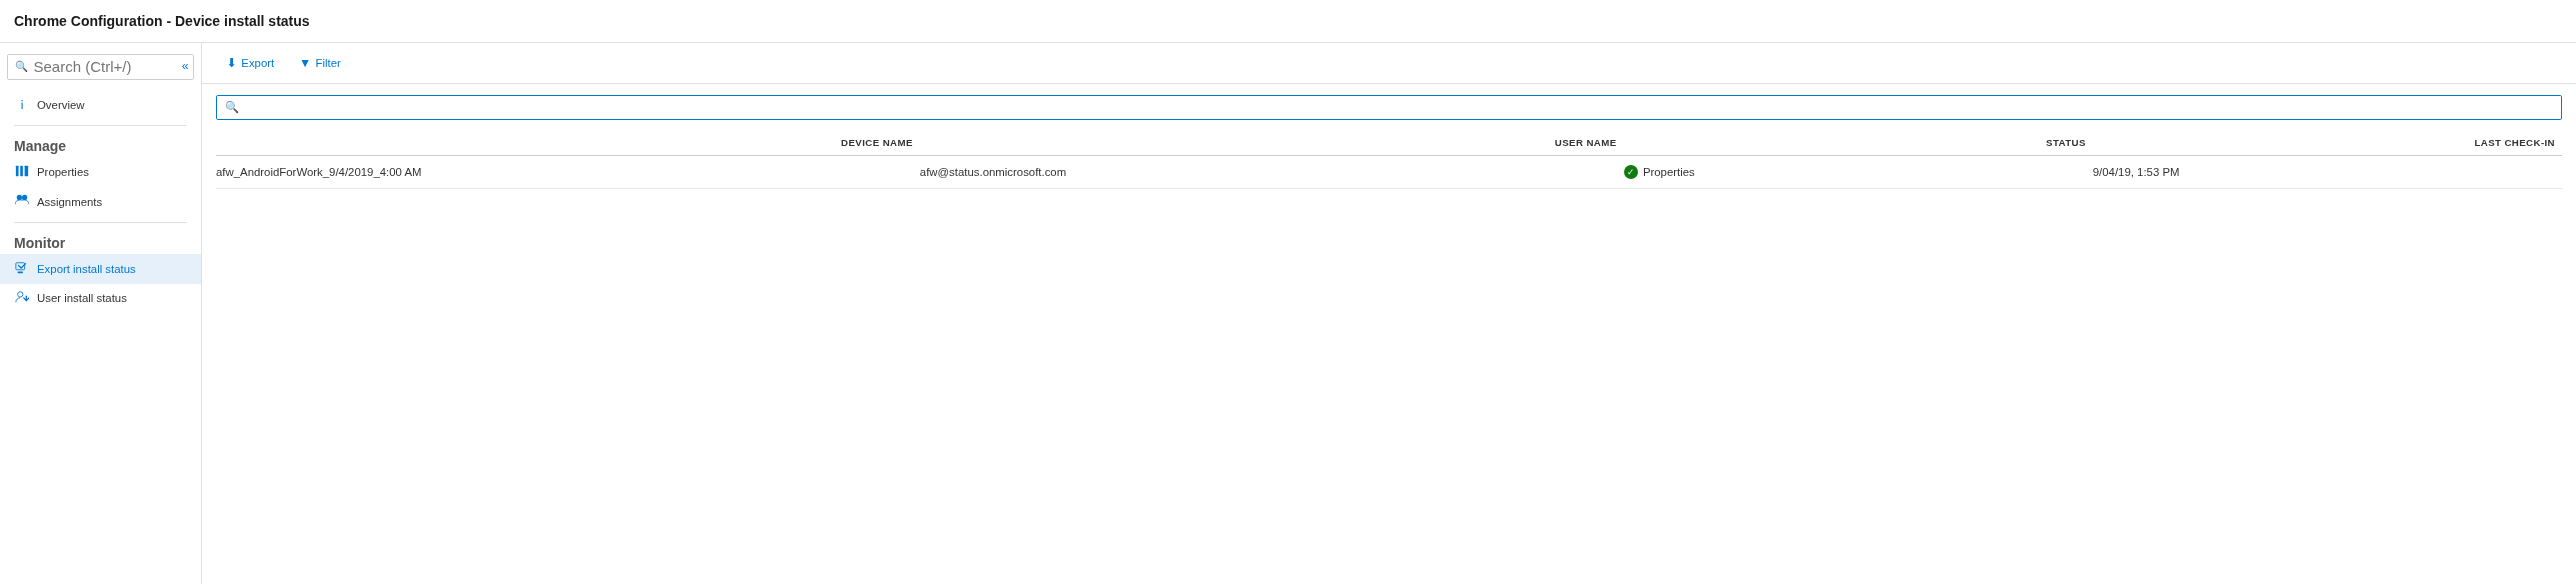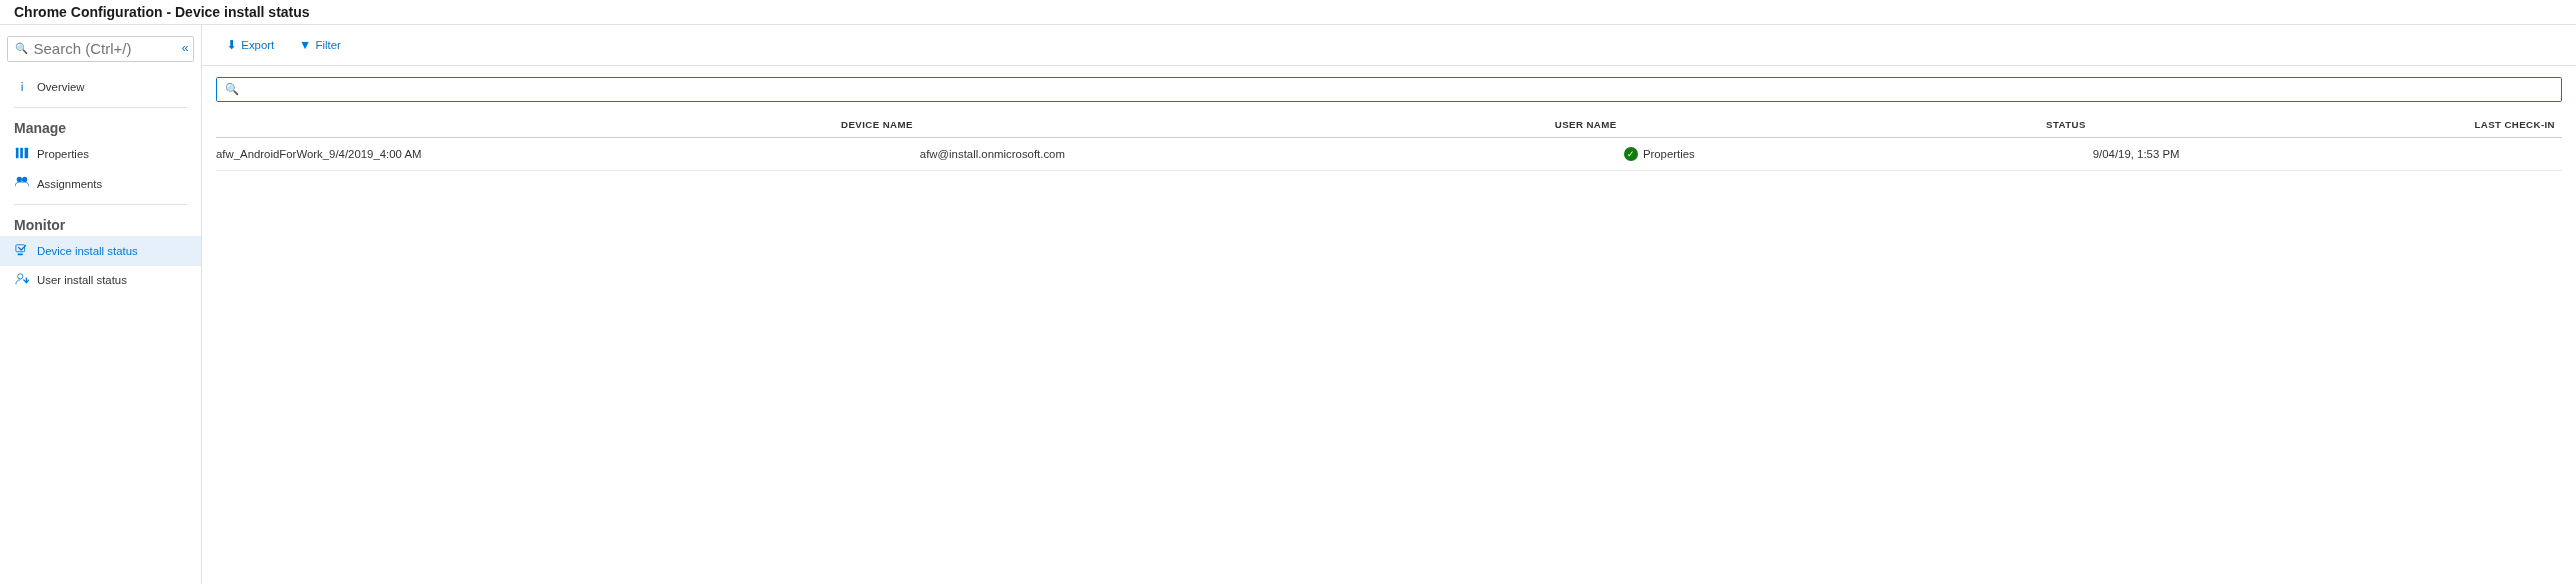--- a/index.html
+++ b/index.html
@@ -1,19 +1,19 @@
 <!DOCTYPE html>
 <html style="font-size:14px"><head>
   <meta charset="utf-8">
   <style>
     * { box-sizing: border-box; margin: 0; padding: 0; }
     body { font-family: 'Segoe UI', Arial, sans-serif; font-size: 11.4px; background: #fff; color: #333; display: flex; flex-direction: column; height: 100vh; overflow: hidden; }
 
     .title-bar {
-      padding: 4px 14px;
+      padding: 13px 14px;
       border-bottom: 0.9px solid #e0e0e0;
       font-size: 14px;
       font-weight: 600;
       color: #1a1a1a;
     }
 
     .main-layout {
       display: flex;
       flex: 1;
       overflow: hidden;
@@ -276,21 +276,21 @@
     <div class="sidebar-section-label">Monitor</div>
 
     <div class="sidebar-item active">
       <span class="item-icon">
         <svg width="14" height="14" viewBox="0 0 16 16" fill="#0078d4">
           <rect x="1" y="2" width="10" height="8" rx="1" stroke="#0078d4" stroke-width="1" fill="none"></rect>
           <rect x="3" y="12" width="6" height="2" rx="0.5" fill="#0078d4"></rect>
           <path d="M4 5 L7 8 L12 3" stroke="#0078d4" stroke-width="1.5" fill="none" stroke-linecap="round"></path>
         </svg>
       </span>
-      <span>Device install status</span>
+      <span>Export install status</span>
     </div>
 
     <div class="sidebar-item">
       <span class="item-icon">
         <svg width="14" height="14" viewBox="0 0 16 16" fill="#0078d4">
           <circle cx="6" cy="5" r="3" stroke="#0078d4" stroke-width="1" fill="none"></circle>
           <path d="M1 14c0-3 2.2-5 5-5" stroke="#0078d4" stroke-width="1" fill="none"></path>
           <path d="M10 9 L13 12 L16 9" stroke="#0078d4" stroke-width="1.5" fill="none" stroke-linecap="round"></path>
           <line x1="13" y1="7" x2="13" y2="12" stroke="#0078d4" stroke-width="1.5" stroke-linecap="round"></line>
         </svg>
@@ -322,21 +322,21 @@
           <tr>
             <th class="col-device">DEVICE NAME</th>
             <th class="col-user">USER NAME</th>
             <th class="col-status">STATUS</th>
             <th class="col-checkin">LAST CHECK-IN</th>
           </tr>
         </thead>
         <tbody id="table-body">
         <tr>
               <td>afw_AndroidForWork_9/4/2019_4:00 AM</td>
-              <td>afw@install.onmicrosoft.com</td>
+              <td>afw@status.onmicrosoft.com</td>
               <td>
                 <div class="status-success">
         <span class="success-icon">✓</span>
         <span>Properties</span>
       </div>
               </td>
               <td>9/04/19, 1:53 PM</td>
             </tr>
           </tbody>
       </table>

